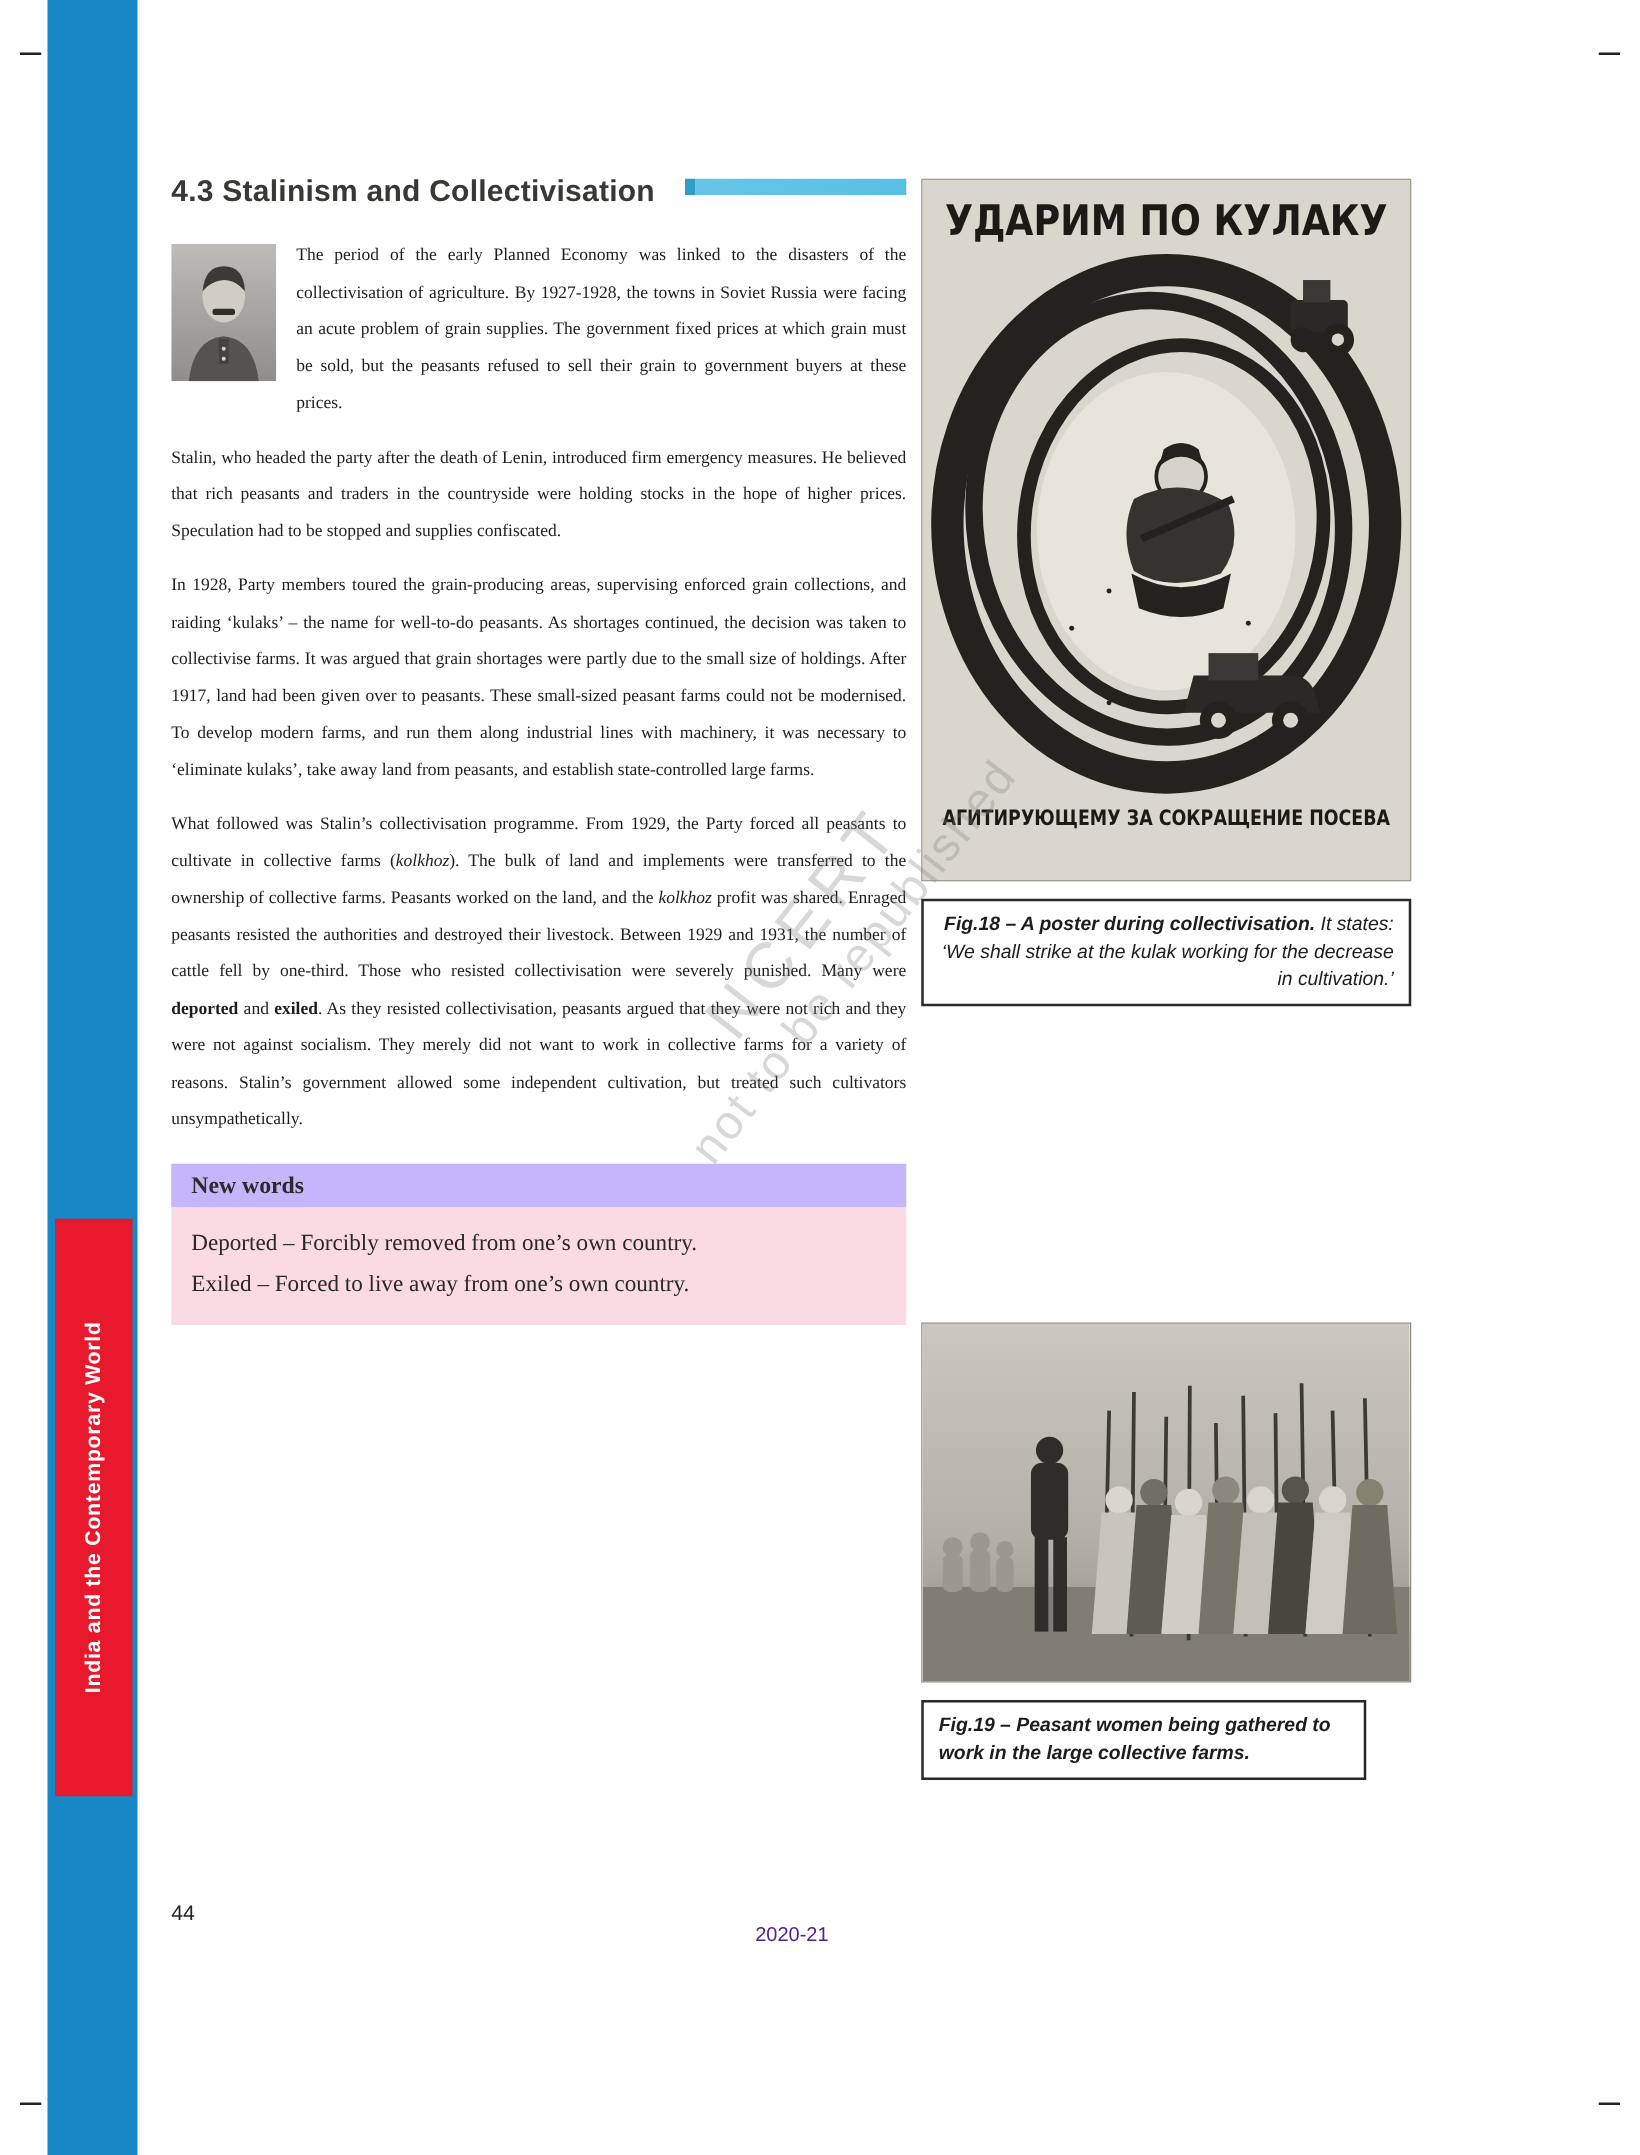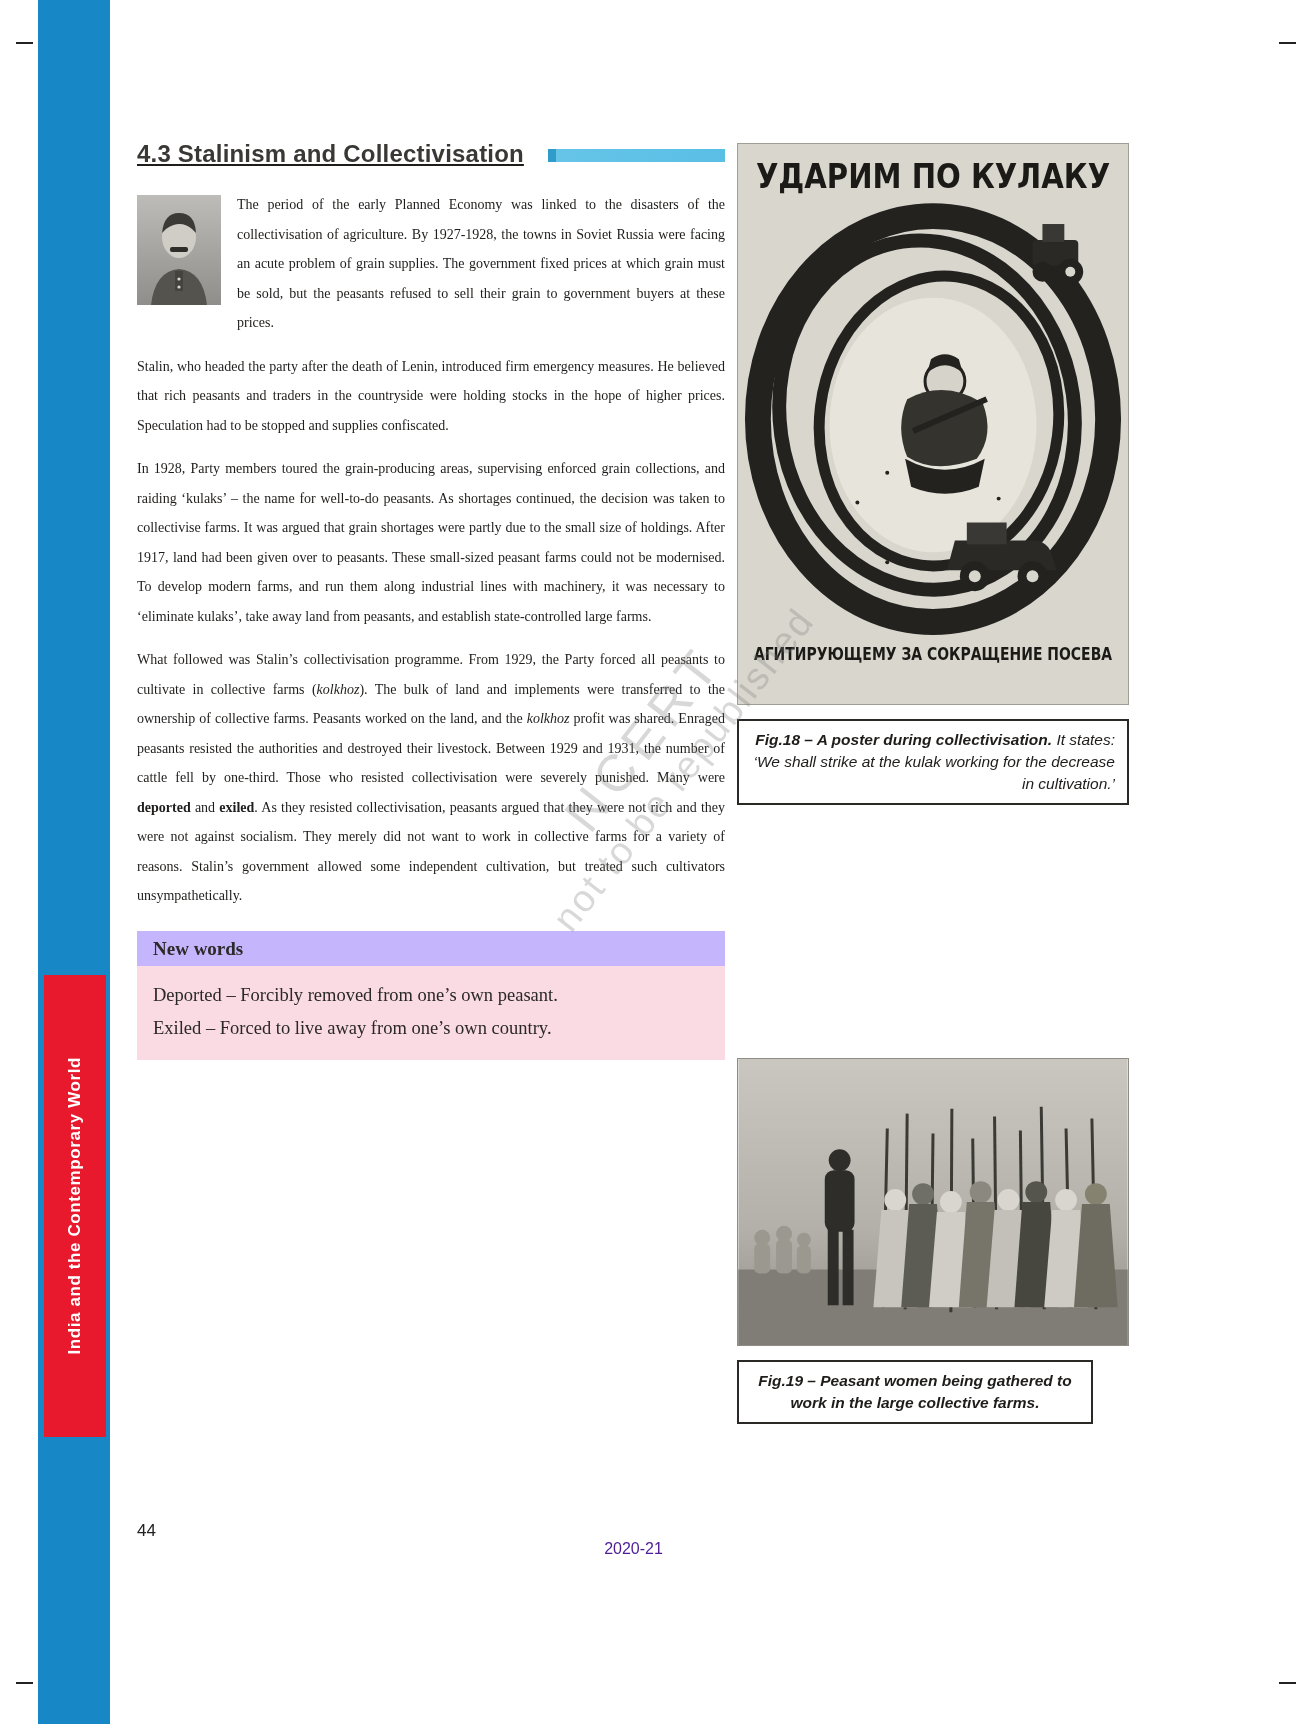--- a/index.html
+++ b/index.html
@@ -23,21 +23,21 @@
   .bar-red  { position:absolute; left:44px; top:975px; width:62px; height:462px; background:#e8192c;
               display:flex; align-items:center; justify-content:center; }
   .bar-red .vtext {
     writing-mode:vertical-rl; transform:rotate(180deg);
     color:#ffffff; font-family:"Liberation Sans", sans-serif;
     font-size:17px; font-weight:bold; letter-spacing:0.6px; white-space:nowrap;
   }
 
   
   .content { position:absolute; left:137px; top:140px; width:588px; }
-  .heading-row { display:flex; align-items:center; gap:24px; margin-bottom:22px;text-decoration:underline; }
+  .heading-row { display:flex; align-items:flex-start; gap:24px; margin-bottom:22px; }
   .sec-heading {
     font-family:"Liberation Sans", sans-serif; font-size:24px; font-weight:700;
     color:#3a3835; letter-spacing:0.2px; white-space:nowrap;
   }
   .head-bar { flex:1; height:13px; margin-top:3px;
     background:linear-gradient(to right, #2f9cc9 0px, #2f9cc9 8px, #66c4e8 8px, #5abfe5 100%); }
 
   .stalin-float { float:left; width:84px; height:110px; margin:5px 16px 6px 0; }
   .stalin-float svg { display:block; width:100%; height:100%; }
 
@@ -55,21 +55,21 @@
   
   .fig18 { position:absolute; left:737px; top:143px; width:392px;text-align:right; }
   .poster-frame { width:392px; height:562px; border:1px solid #a09e96; background:#d9d6cd; }
   .poster-frame svg { display:block; width:100%; height:100%; }
   .fig-caption {
     border:2px solid #2a2926; margin-top:14px; padding:8px 12px;
     font-family:"Liberation Sans", sans-serif; font-size:15.5px; line-height:22px;
     font-style:italic; color:#1f1d1b; background:#fff;
   }
   .fig-caption .cb { font-weight:bold; }
-  .fig19 { position:absolute; left:737px; top:1058px; width:356px;text-align:center; }
+  .fig19 { position:absolute; left:737px; top:1058px; width:356px; }
   .photo-frame { width:392px; height:288px; border:1px solid #8e8c85; }
   .photo-frame svg { display:block; width:100%; height:100%; }
 
   
   .watermark {
     position:absolute; left:380px; top:700px; width:560px;
     transform:rotate(-52deg); text-align:center; pointer-events:none; z-index:9;
     color:rgba(125,125,125,0.30); font-family:"Liberation Sans", sans-serif;
   }
   .watermark .w1 { font-size:52px; letter-spacing:8px; }
@@ -128,21 +128,21 @@
       <p class="body-par"><span>In 1928, Party members toured the grain-producing areas, supervising enforced grain collections, and raiding ‘kulaks’ – the name for well-to-do peasants. As shortages continued, the decision was taken to collectivise farms. It was argued that grain shortages were partly due to the small size of holdings. After 1917, land had been given over to peasants. These small-sized peasant farms could not be modernised. To develop modern farms, and run them along industrial lines with machinery, it was necessary to ‘eliminate kulaks’, take away land from peasants, and establish state-controlled large farms.</span></p>
       <p class="body-par"><span>What followed was Stalin’s collectivisation programme. From 1929, the Party forced all peasants to cultivate in collective farms (</span><span class="i">kolkhoz</span><span>). The bulk of land and implements were transferred to the ownership of collective farms. Peasants worked on the land, and the </span><span class="i">kolkhoz</span><span> profit was shared. Enraged peasants resisted the authorities and destroyed their livestock. Between 1929 and 1931, the number of cattle fell by one-third. Those who resisted collectivisation were severely punished. Many were </span><span class="b">deported</span><span> and </span><span class="b">exiled</span><span>. As they resisted collectivisation, peasants argued that they were not rich and they were not against socialism. They merely did not want to work in collective farms for a variety of reasons. Stalin’s government allowed some independent cultivation, but treated such cultivators unsympathetically.</span></p>
     </div>
 
   <div class="new-words">
     <div class="nw-header">
       <span class="nw-title">New words</span>
     </div>
     <div class="nw-body">
 
-    <div class="nw-line">Deported – Forcibly removed from one’s own peasant.</div>
+    <div class="nw-line">Deported – Forcibly removed from one’s own country.</div>
         <div class="nw-line">Exiled – Forced to live away from one’s own country.</div>
       </div>
   </div>
 
 </div>
 
 <div class="fig18">
   <div class="poster-frame">
     <svg viewBox="0 0 392 562" xmlns="http://www.w3.org/2000/svg">
       <rect width="392" height="562" fill="#d9d6cd"></rect>

